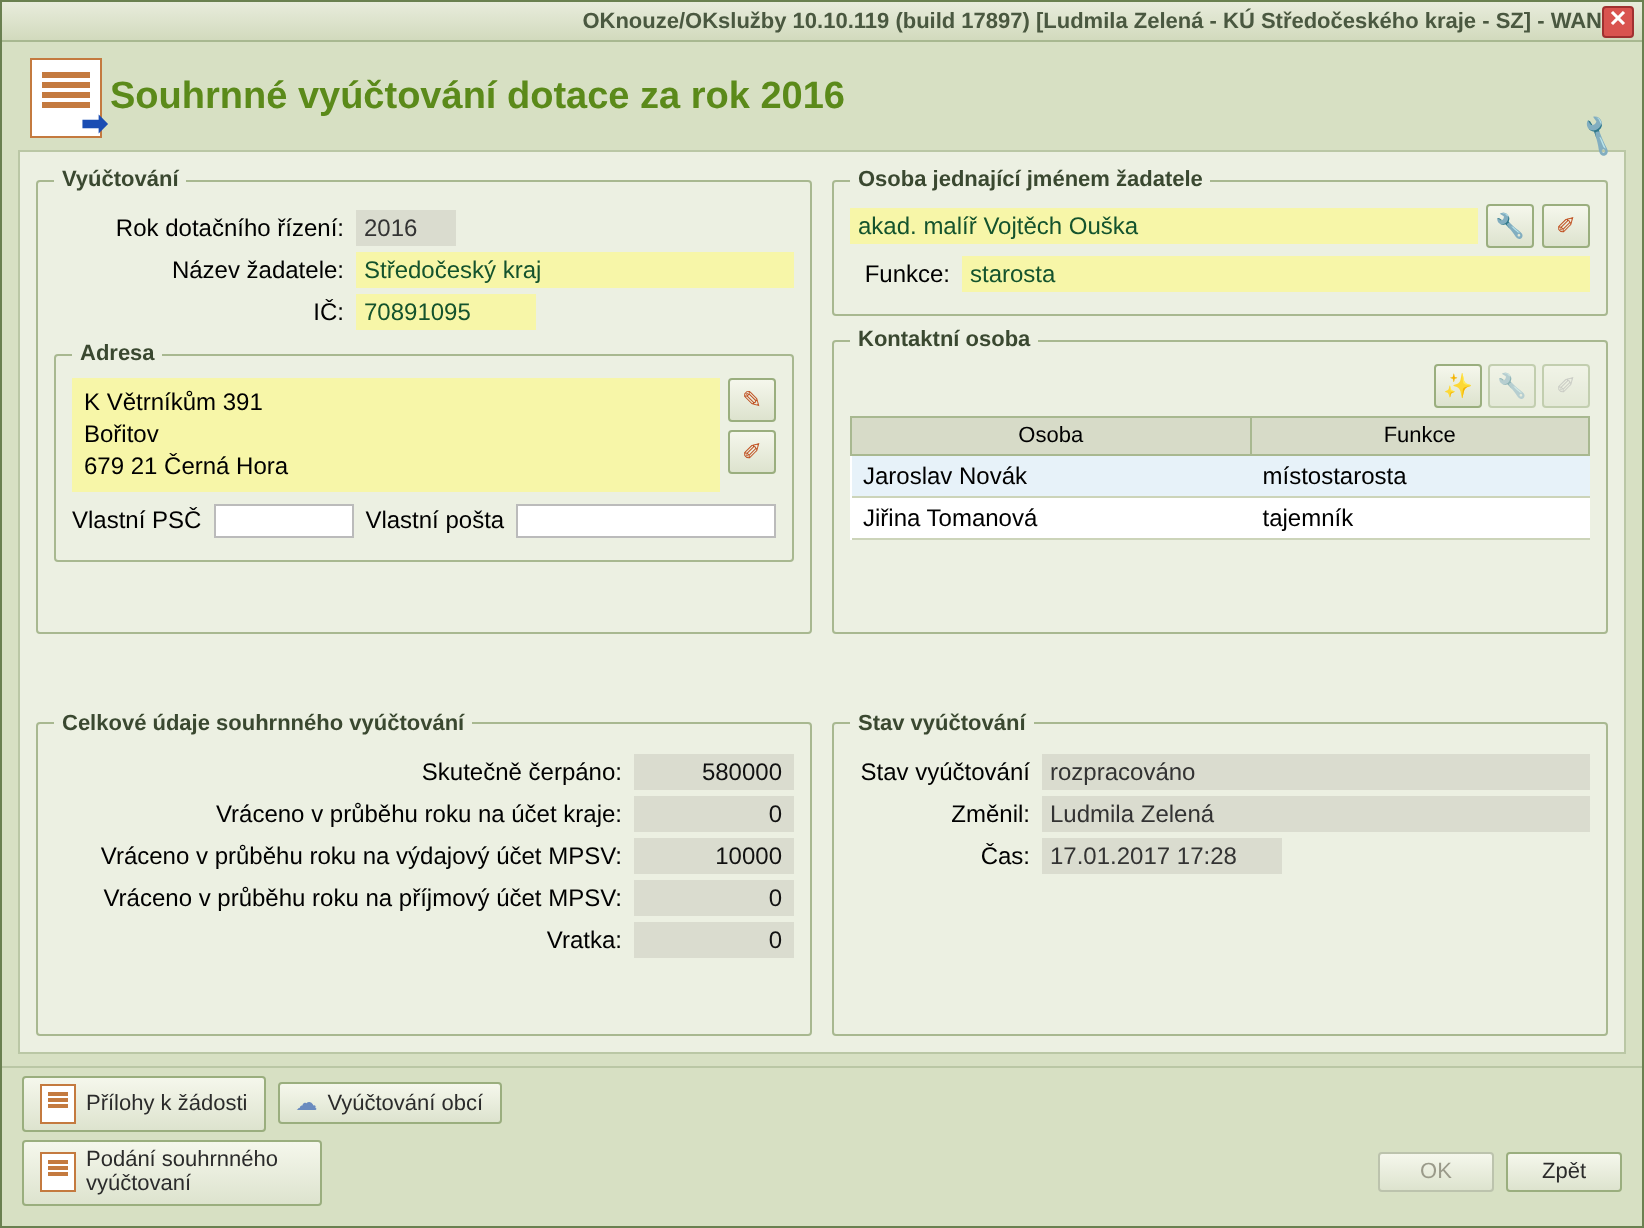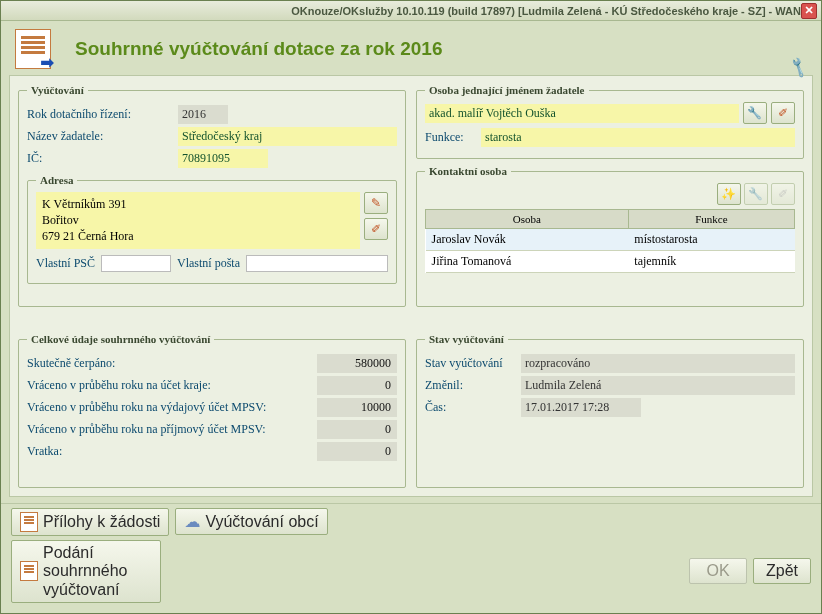--- a/index.html
+++ b/index.html
@@ -40,21 +40,21 @@
     font-weight: bold;
     text-align: center;
     line-height: 13px;
     cursor: pointer;
   }
   .header-area {
     background: #d7e0c3;
     padding: 8px 14px 6px 14px;
     display: flex;
     align-items: center;
-    gap: 24px;
+    gap: 4px;
     position: relative;
   }
   .doc-icon {
     width: 36px; height: 40px;
     background: #fff;
     border: 1px solid #c47a3f;
     position: relative;
   }
   .doc-icon::before {
     content:"";
@@ -83,37 +83,36 @@
     flex: 1;
     background: #ecf0e2;
     margin: 0 8px 6px 8px;
     border: 1px solid #bac7a5;
     padding: 8px;
     display: grid;
     grid-template-columns: 1fr 1fr;
     grid-template-rows: auto auto auto;
     gap: 6px 10px;
     overflow: hidden;
-    font-family: Liberation Serif, serif;
   }
   fieldset {
     border: 1px solid #a8b890;
     border-radius: 2px;
     padding: 6px 8px 8px 8px;
     background: transparent;
     position: relative;
   }
   legend {
     font-size: 11px;
     font-weight: bold;
     color: #3a4830;
     padding: 0 4px;
   }
   .row { display: flex; align-items: center; margin: 3px 0; gap: 6px; }
-  .lbl { text-align: left; color: #0c4a6e; white-space: nowrap; }
+  .lbl { text-align: right; color: #000000; white-space: nowrap; }
   .val-readonly {
     background: #f7f6a8;
     padding: 2px 4px;
     min-height: 17px;
     color: #14532d;
   }
   .val-gray {
     background: #dadccf;
     padding: 2px 4px;
     min-height: 17px;
@@ -192,21 +191,21 @@
     border-top: 1px solid #bac7a5;
   }
   .footer-row { display:flex; align-items:center; gap:6px; margin-bottom:4px; }
   .footer .btn {
     background: linear-gradient(#f5f7ec, #dde3ce);
     border: 1px solid #9aae7e;
     border-radius: 2px;
     padding: 3px 8px;
     cursor: pointer;
     display:flex; align-items:center; gap:5px;
-    font-size:16px;
+    font-size:11px;
     color:#2b2b2b;
   }
   .footer .btn.disabled { color:#9a9a8a; border-color:#bcc3ad; cursor:default; }
   .spacer { flex:1; }
   .doc-mini {
     width:18px;height:20px;background:#fff;border:1px solid #c47a3f;position:relative; flex-shrink:0;
   }
   .doc-mini::before {content:"";position:absolute;top:3px;left:3px;right:3px;height:2px;background:#c47a3f;box-shadow:0 3px 0 #c47a3f,0 6px 0 #c47a3f;}
 </style>
 </head>

